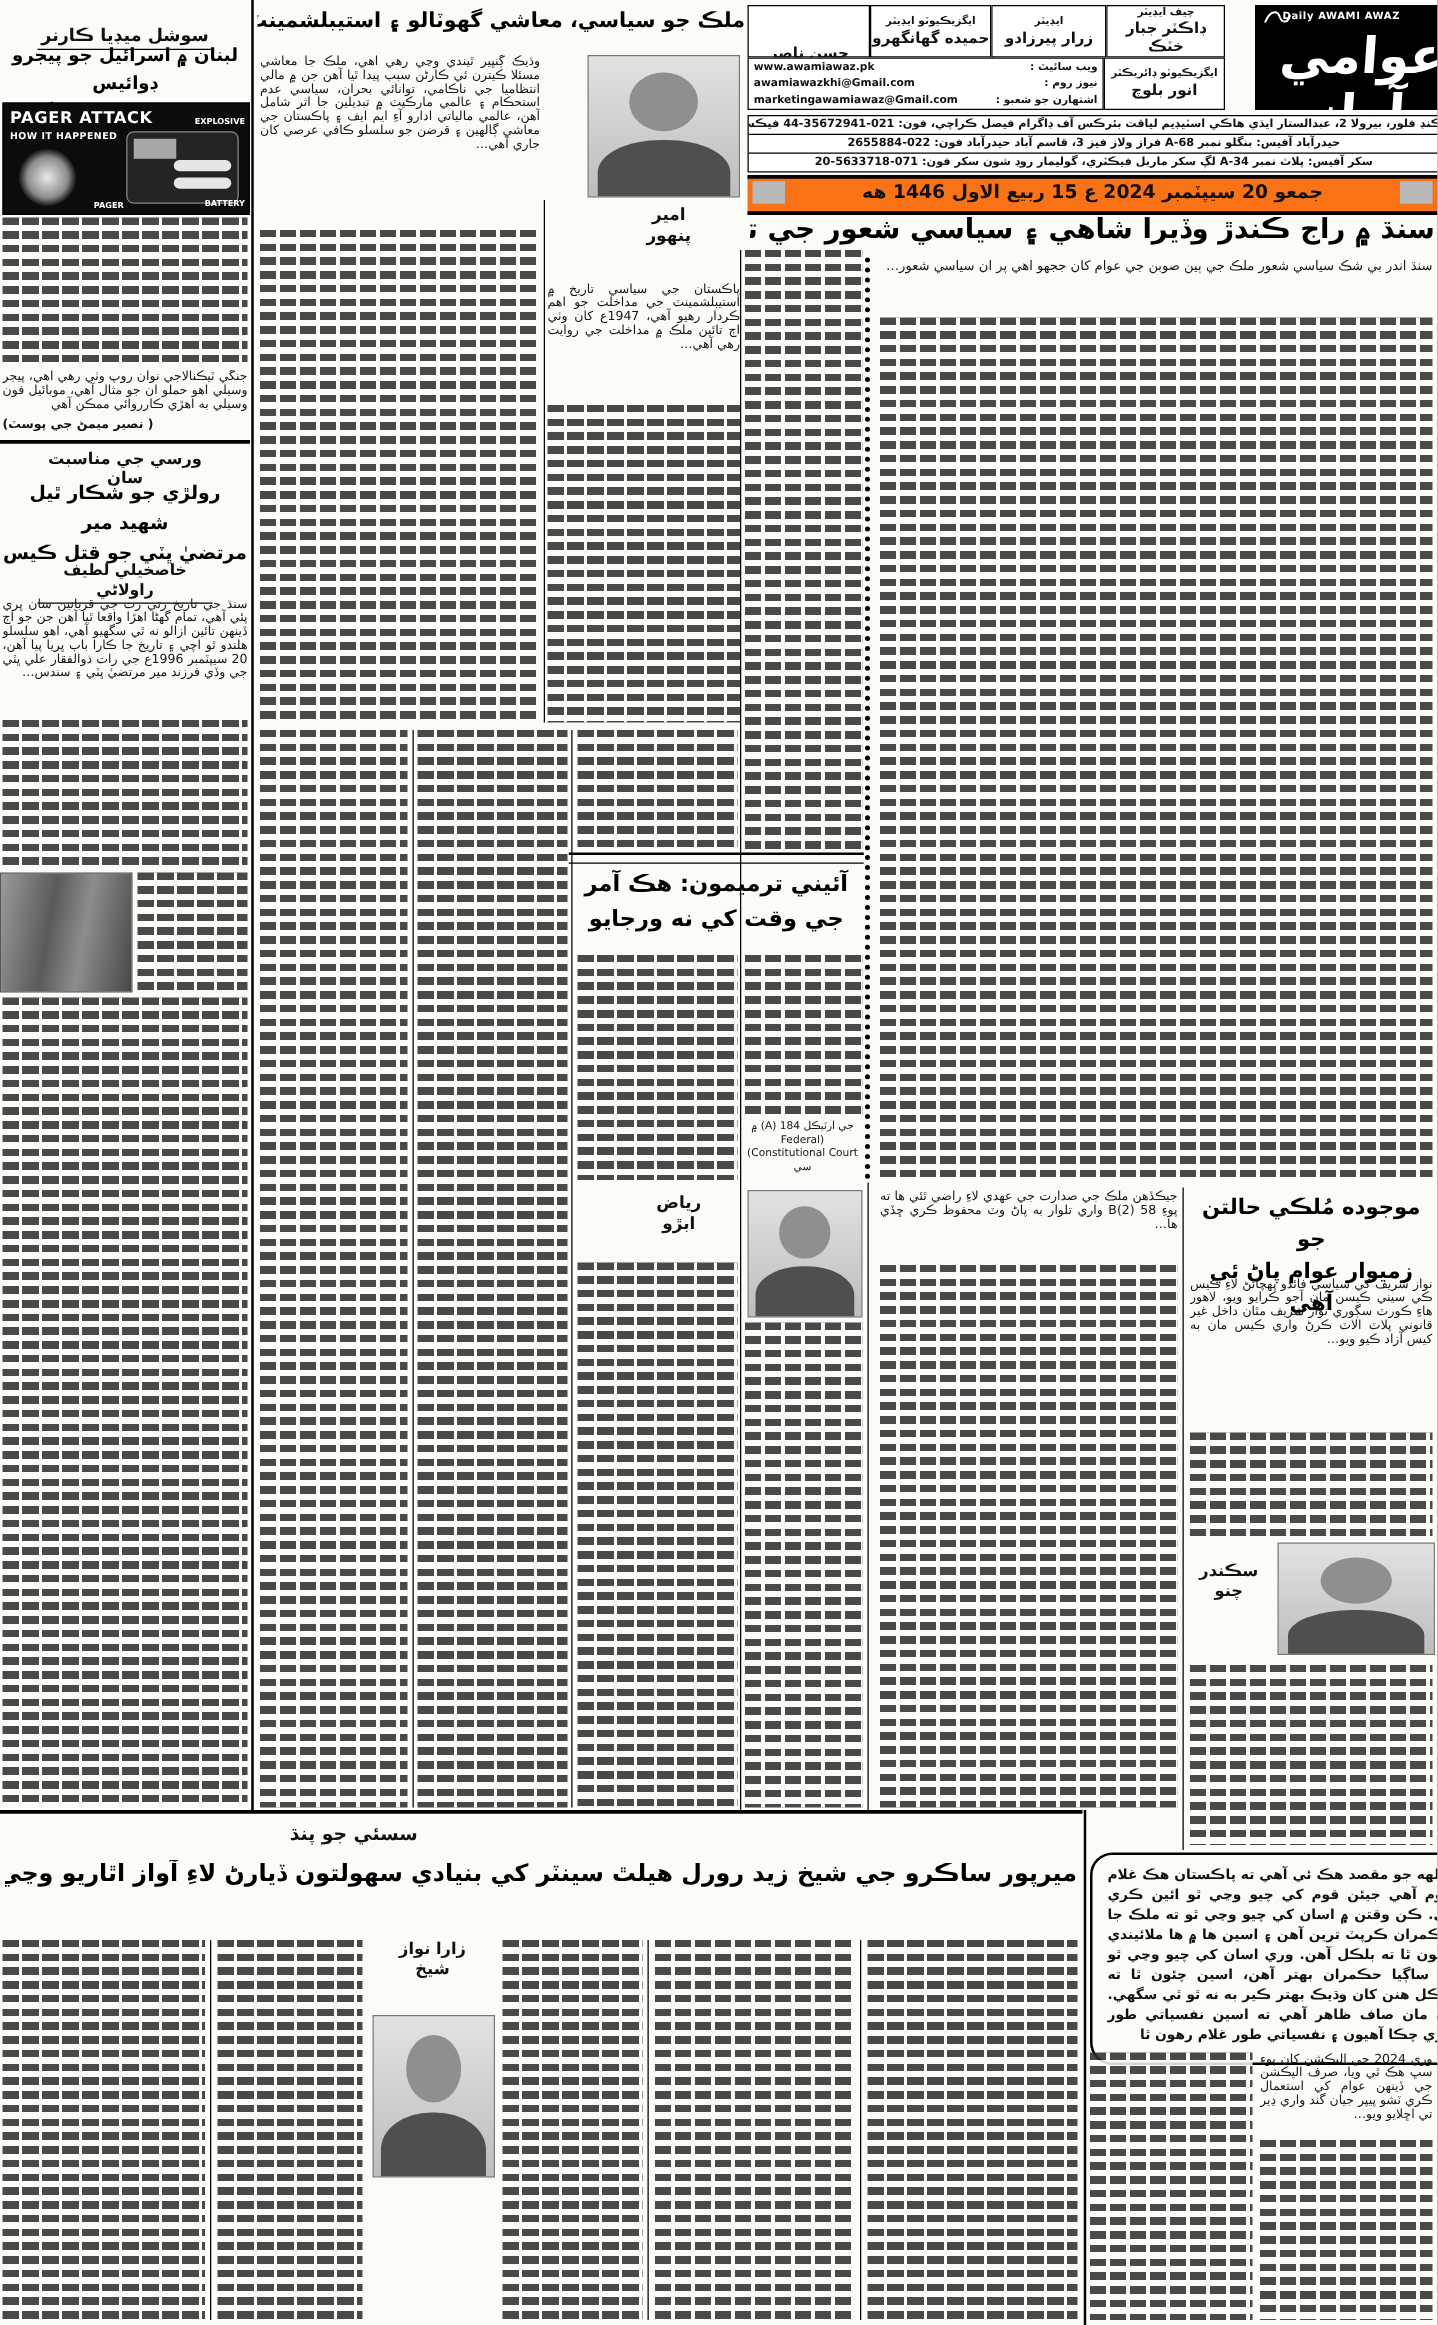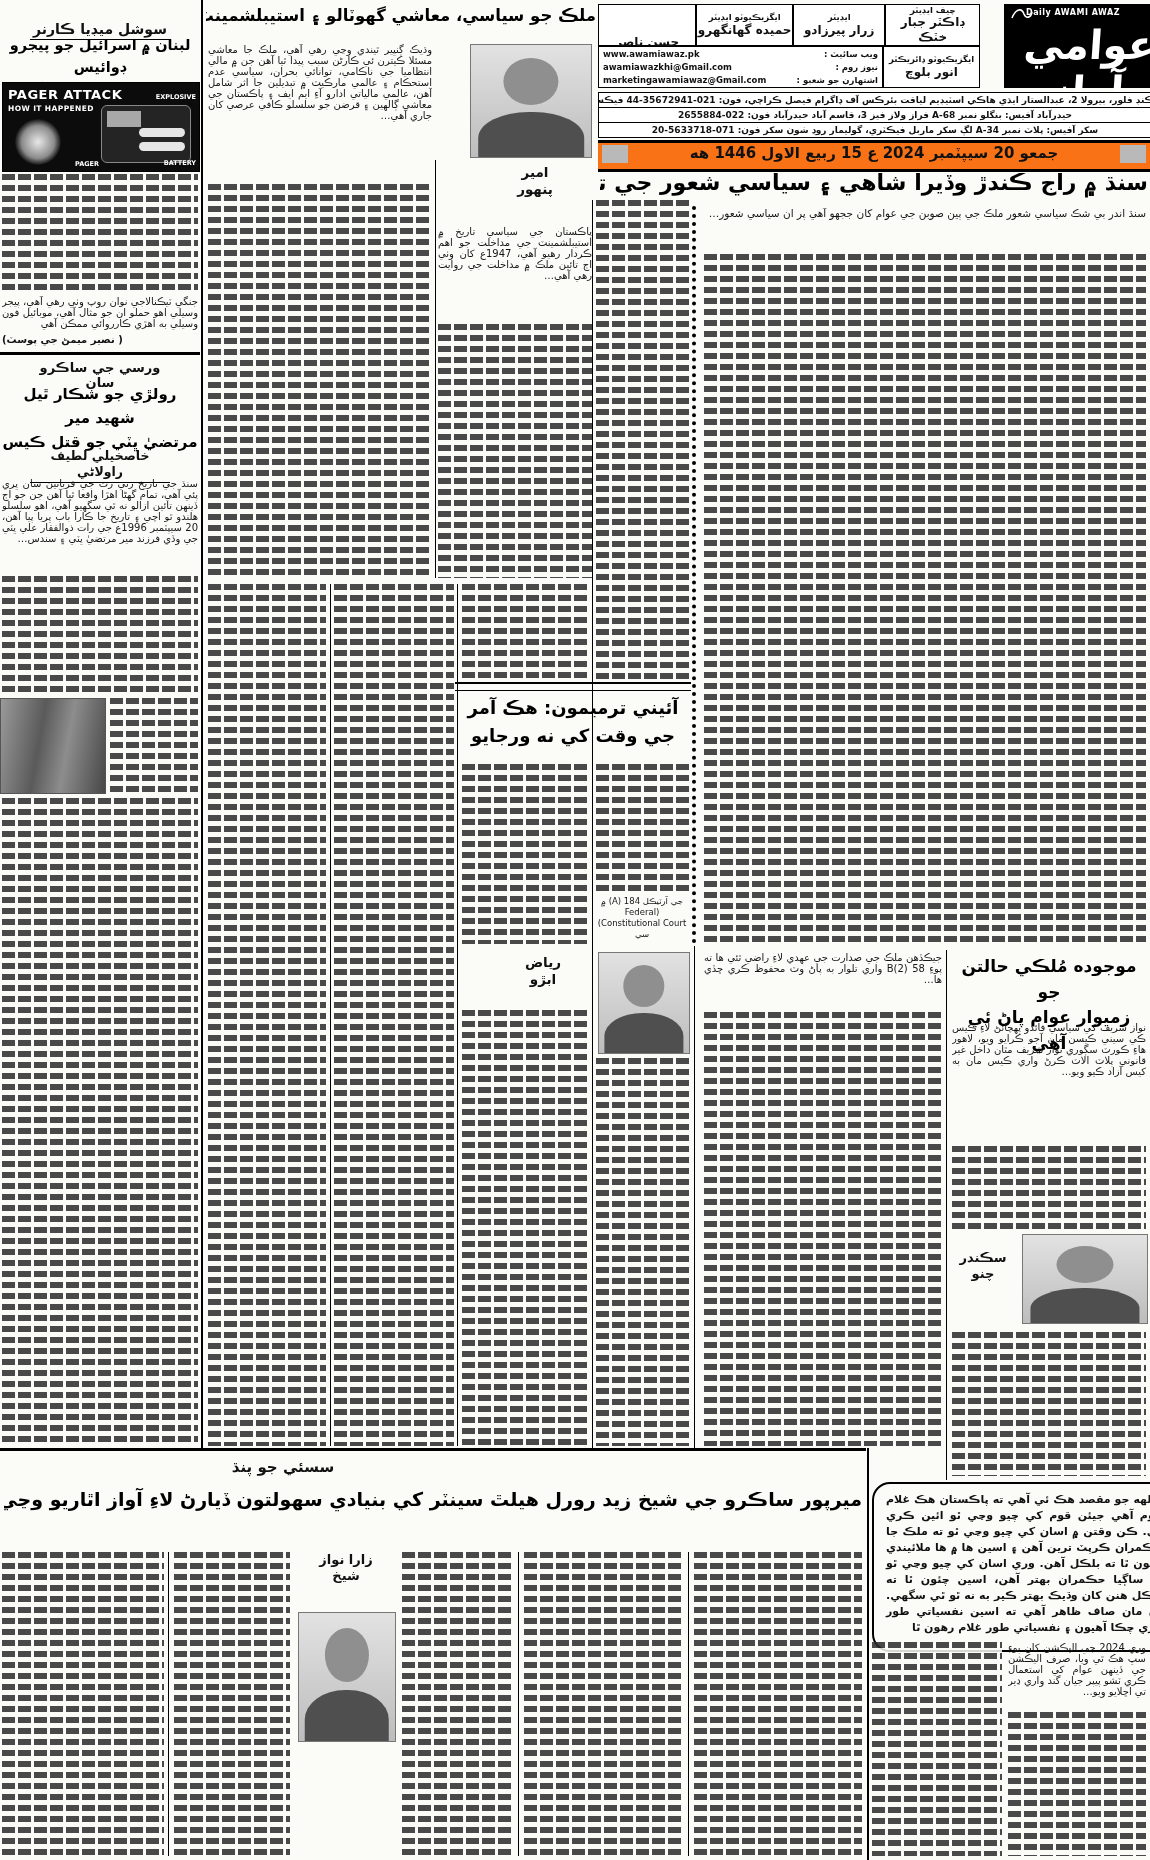--- a/index.html
+++ b/index.html
@@ -198,21 +198,21 @@
     <div class="abs" style="right:3px;bottom:4px;font-size:6.5px;font-weight:700;">BATTERY</div>
     <div class="abs" style="left:62px;bottom:3px;font-size:6.5px;font-weight:700;padding-left:10px;">PAGER</div>
   </div>
 
   <div class="abs greek" style="left:2px;top:174px;width:196px;height:118px;"></div>
   <div class="abs lead" style="left:2px;top:296px;width:196px;height:36px;">جنگي ٽيڪنالاجي نوان روپ وٺي رهي آهي، پيجر وسيلي اهو حملو ان جو مثال آهي، موبائيل فون وسيلي به اهڙي ڪارروائي ممڪن آهي</div>
   <div class="abs" style="left:2px;top:334px;width:196px;font-size:10px;font-weight:700;text-align:left;">( نصير ميمڻ جي پوسٽ)</div>
 
   <div class="hr" style="left:0;top:352px;width:200px;height:3px;"></div>
 
-  <div class="abs kicker" style="left:30px;top:360px;width:140px;font-size:13px;">ورسي جي ساڪرو سان</div>
+  <div class="abs kicker" style="left:30px;top:360px;width:140px;font-size:13px;">ورسي جي مناسبت سان</div>
   <div class="abs hl pre" style="left:2px;top:382px;width:196px;height:60px;font-size:15px;line-height:1.6;">رولڙي جو شڪار ٿيل شهيد مير
 مرتضيٰ ڀٽي جو قتل ڪيس</div>
   <div class="abs byline" style="left:30px;top:448px;width:140px;font-size:12.5px;border-bottom:1px solid #000;padding-bottom:3px;">خاصخيلي لطيف راولاڻي</div>
   <div class="abs lead" style="left:2px;top:478px;width:196px;height:94px;">سنڌ جي تاريخ رتي رت جي قربانين سان ڀري پئي آهي، تمام گهڻا اهڙا واقعا ٿيا آهن جن جو اڄ ڏينهن تائين ازالو نه ٿي سگهيو آهي، اهو سلسلو هلندو ٿو اچي ۽ تاريخ جا ڪارا باب ڀريا پيا آهن، 20 سيپٽمبر 1996ع جي رات ذوالفقار علي ڀٽي جي وڏي فرزند مير مرتضيٰ ڀٽي ۽ سندس…</div>
   <div class="abs greek" style="left:2px;top:576px;width:196px;height:118px;"></div>
   <div class="photo-dark" style="left:0;top:698px;width:104px;height:94px;"></div>
   <div class="abs greek" style="left:110px;top:698px;width:88px;height:94px;"></div>
   <div class="abs greek" style="left:2px;top:798px;width:196px;height:646px;"></div>
 
   <div class="hr" style="left:0;top:1448px;width:866px;height:3px;"></div>

